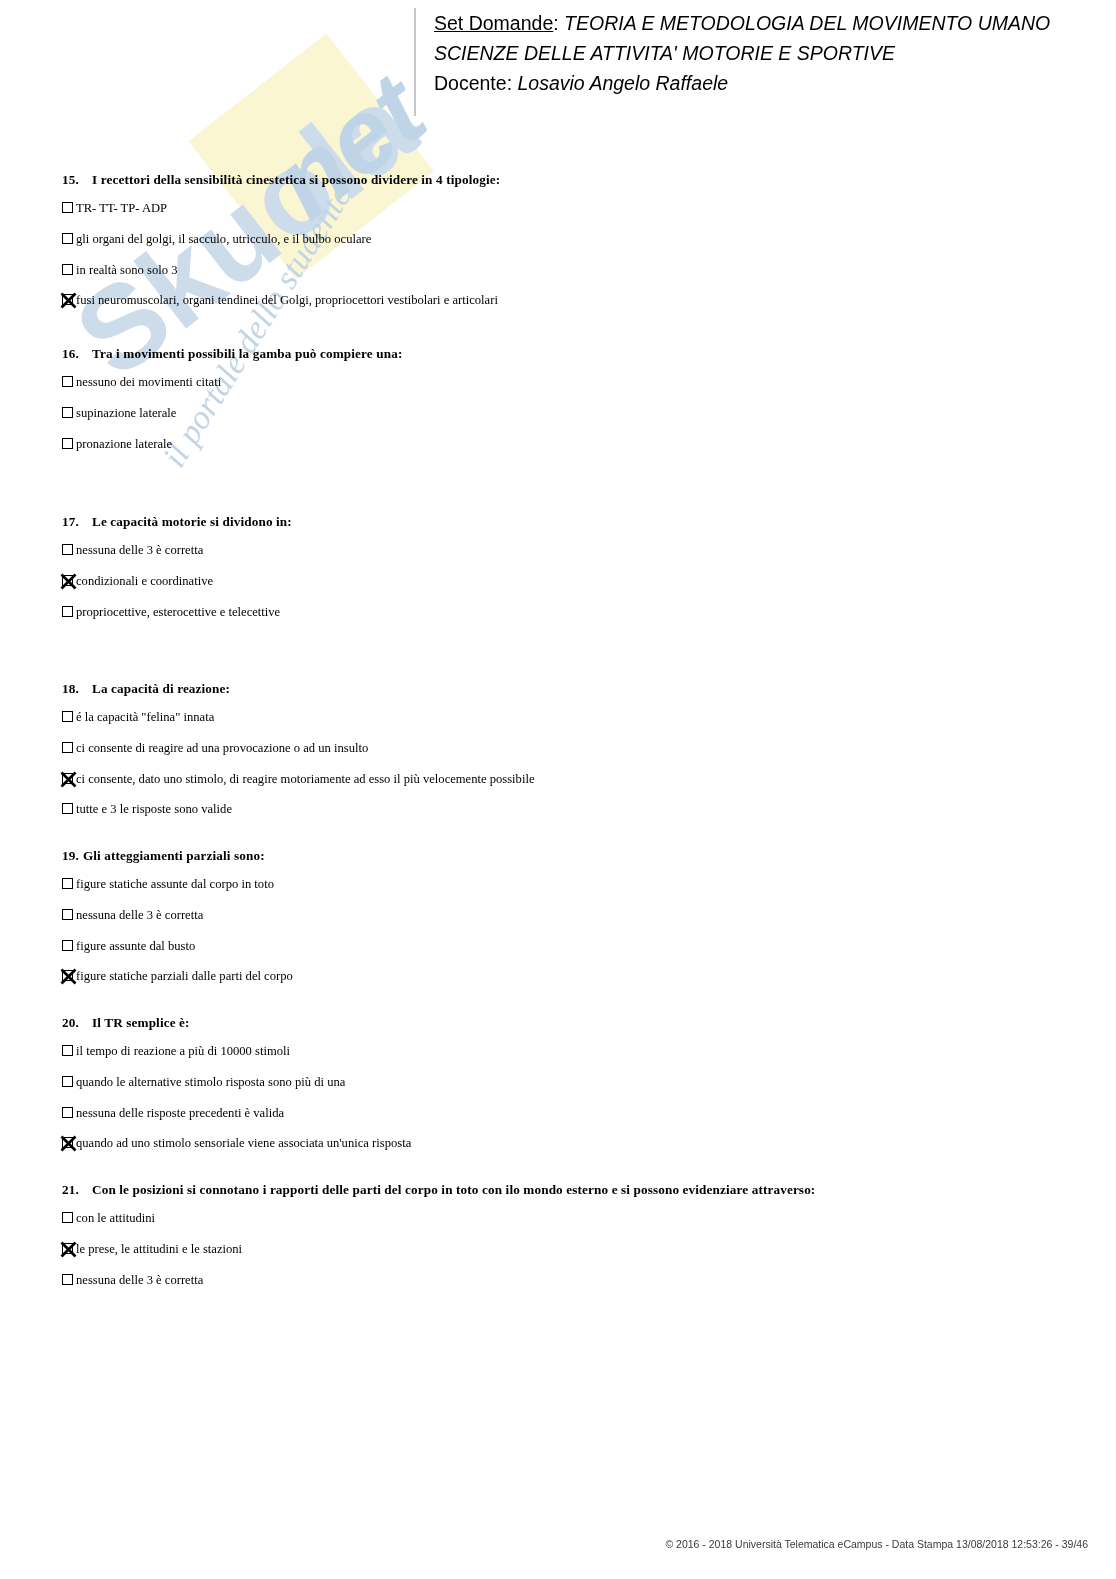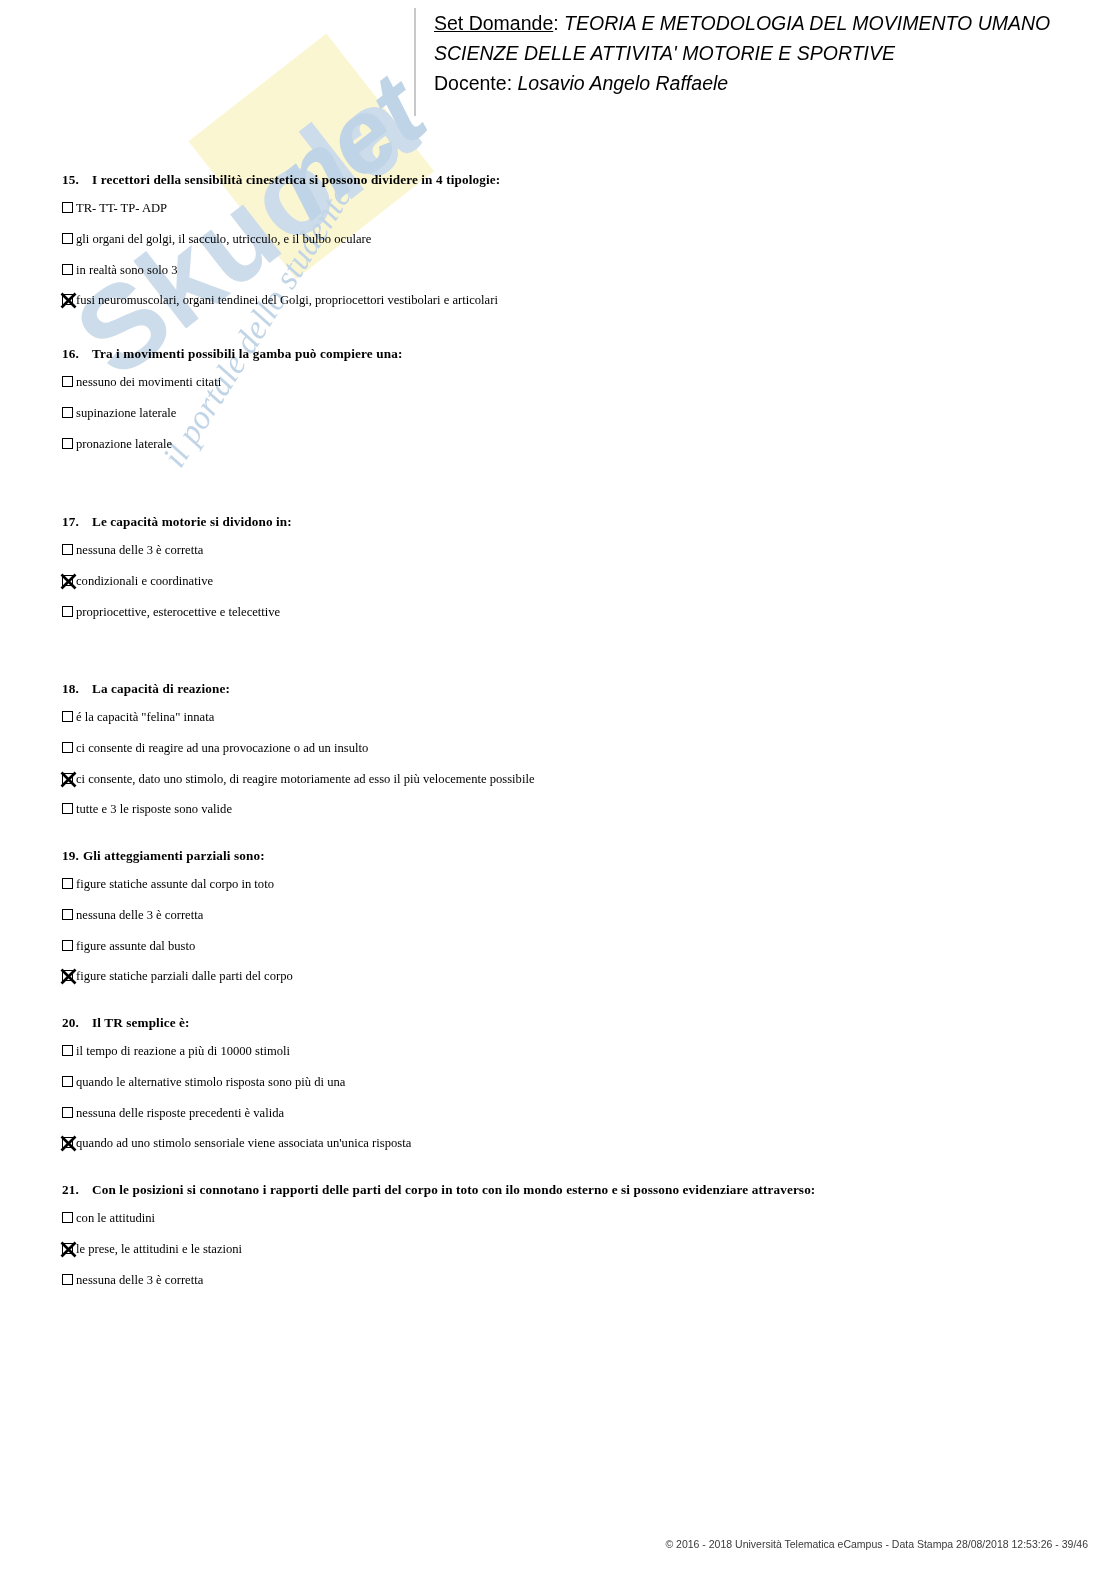--- a/index.html
+++ b/index.html
@@ -332,15 +332,15 @@
             <span class="opt-text">le prese, le attitudini e le stazioni</span>
           </li>
           <li class="option">
             <span class="opt-box"></span>
             <span class="opt-text">nessuna delle 3 è corretta</span>
           </li>
         </ul>
       </div>
     </div>
 
-  <div id="footer">© 2016 - 2018 Università Telematica eCampus - Data Stampa 28/08/2018 12:53:26 - 39/46</div>
+  <div id="footer">© 2016 - 2018 Università Telematica eCampus - Data Stampa 13/08/2018 12:53:26 - 39/46</div>
 
 </div>
 
 </body></html>

